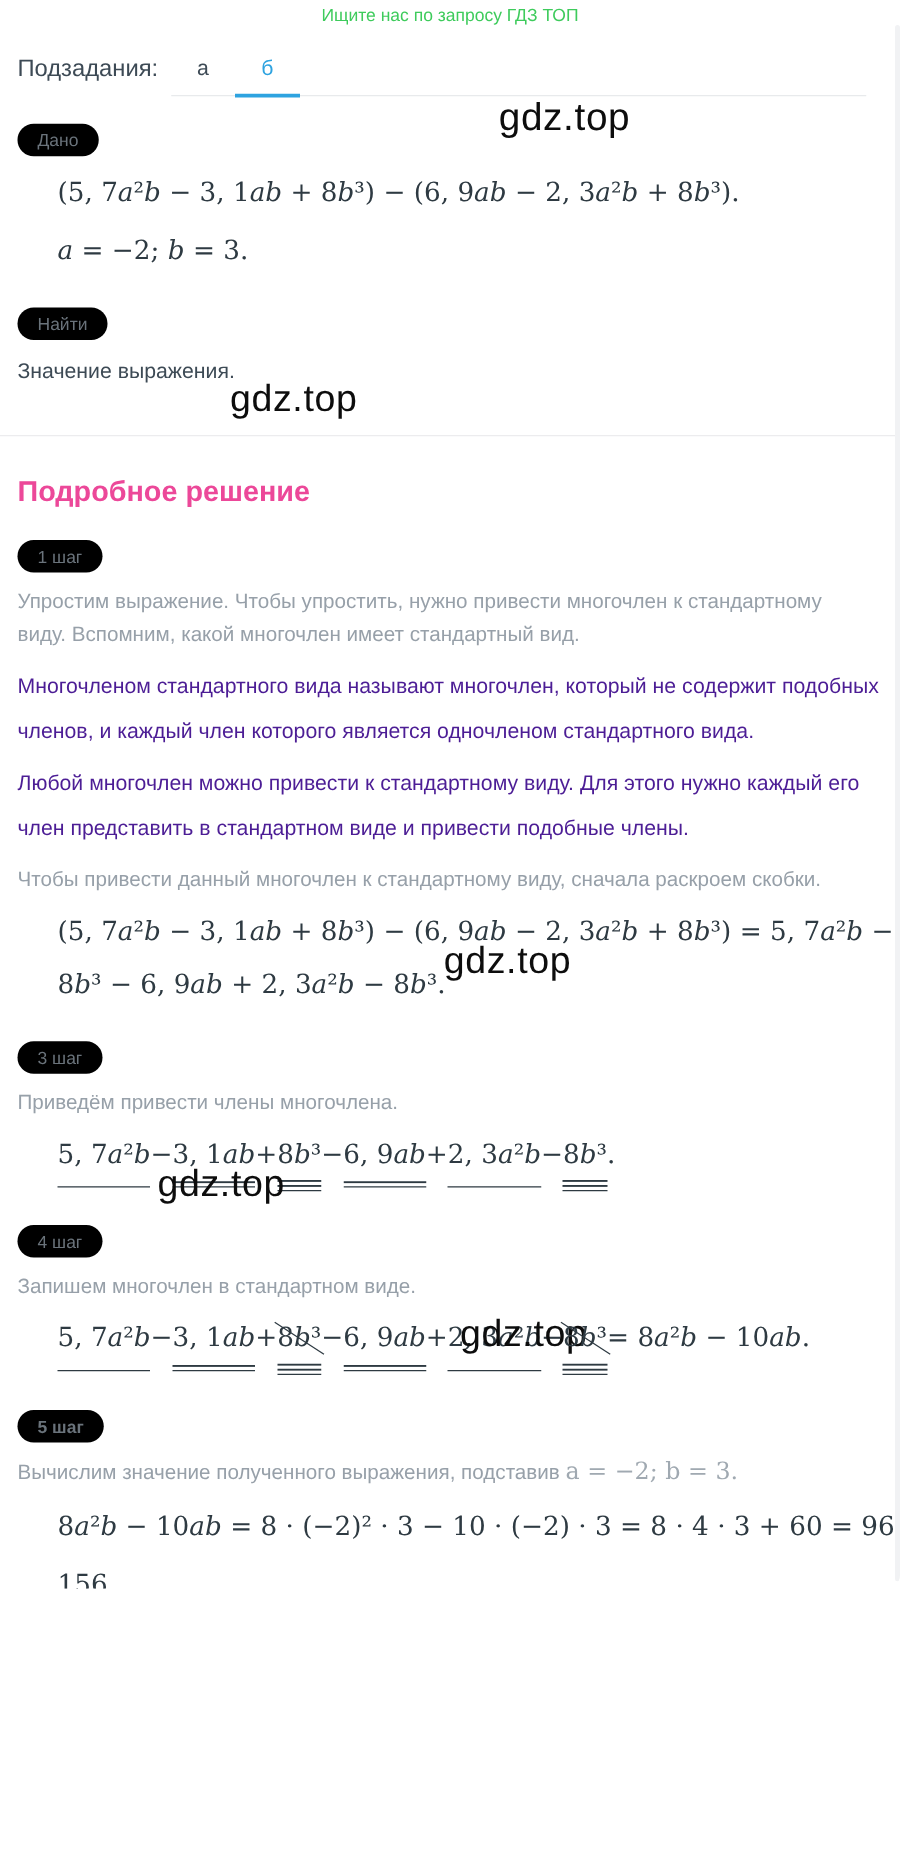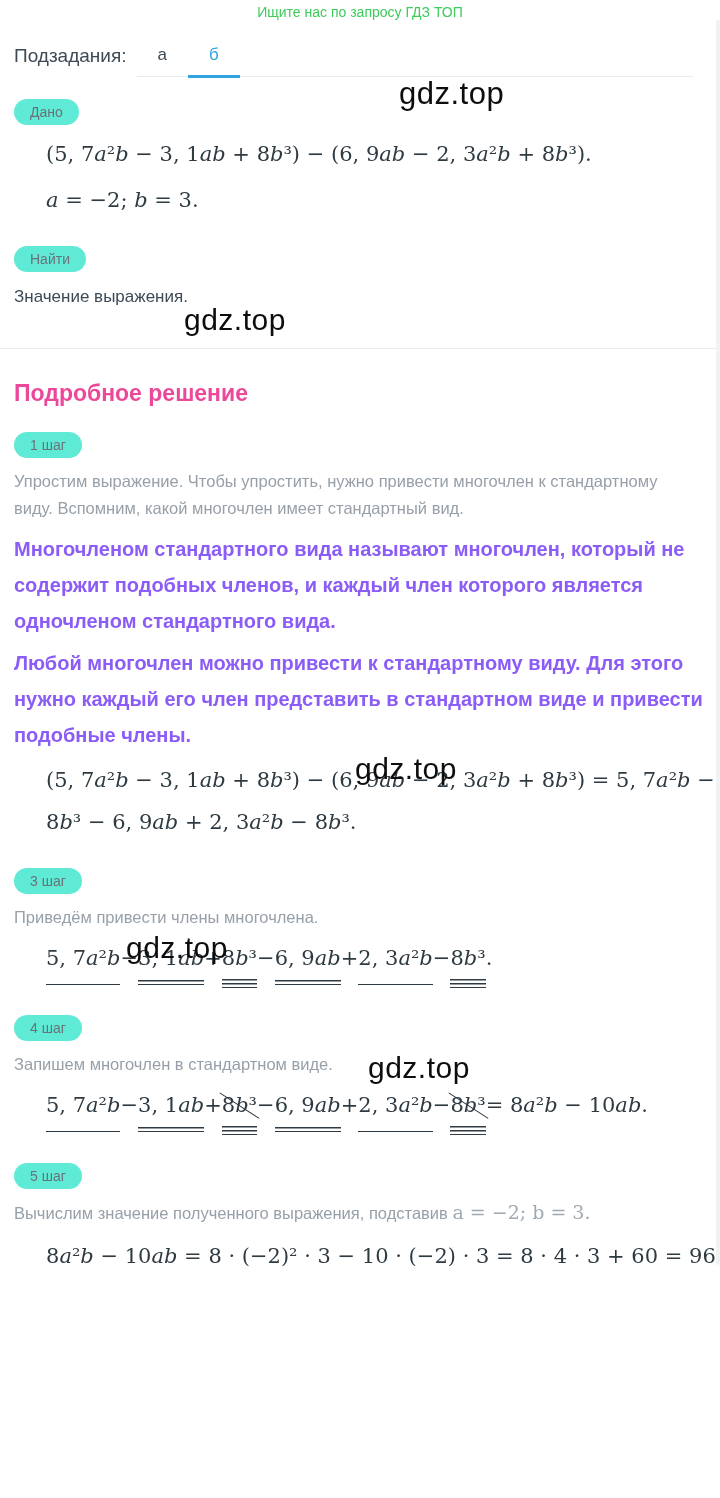--- a/index.html
+++ b/index.html
@@ -19,28 +19,28 @@
   .tab.active::after { content:""; position:absolute; left:0; right:0; bottom:-2px; height:3px; background:#2ea3e0; }
 
   .wm { position:absolute; font-size:30px; font-weight:500; color:#0d0d0d; letter-spacing:0.5px; }
   .wm1 { left:399px; top:76px; font-size:31px; }
   .wm2 { left:184px; top:303px; }
   .wm3 { left:355px; top:752px; }
   .wm4 { left:126px; top:931px; }
   .wm5 { left:368px; top:1051px; }
   .wm6 { left:159px; top:1367px; }
 
-  .badge { display:inline-block; margin:22px 0 0 14px; background:#5eead4; color:#6a737b;
+  .badge { display:inline-block; margin:22px 0 0 14px; background:#000000; color:#6a737b;
            font-size:14px; padding:5px 16px; border-radius:15px; }
   .badge.b-find { margin-top:25px; }
   .badge.b-s1 { margin-top:25px; }
   .badge.b-s2 { margin-top:21px; }
   .badge.b-s3 { margin-top:25px; }
   .badge.b-s4 { margin-top:27px; }
-  .badge.b-s5 { margin-top:28px; }
+  .badge.b-s5 { margin-top:28px;font-weight:bold; }
   .badge.b-answer { margin-top:23px; background:#7f1d1d; color:#2daf62; }
 
   .math { font-family:"DejaVu Serif",serif; font-size:21px; color:#2e3a42; margin:8px 0 0 14px; }
   .math i { font-style:italic; }
   .math-line { white-space:nowrap; line-height:42px;margin-left:32px; }
   .f-values { margin-top:4px; }
   .f-step { margin-top:6px; }
   .f-step5 .math-line { line-height:46px; }
 
   .seg { display:inline-block; }
@@ -54,21 +54,21 @@
   .strike { position:relative; }
   .strike::after { content:""; position:absolute; left:-16%; right:-16%; top:42%;
                    border-top:1.7px solid currentColor; transform:rotate(33deg); }
 
   .find-text { margin:15px 0 0 14px; font-size:17px; color:#3d4a55; }
   .divider { border:none; border-top:1px solid #ececee; margin:41px 0 0; }
   .sol-title { margin:31px 0 0 14px; font-size:23px; font-weight:bold; color:#ec4899; }
 
   .gray-text { margin:10px 40px 0 14px; font-size:16.5px; color:#97a0a9; line-height:27px; }
   .math-inline { font-family:"DejaVu Serif",serif; font-size:19px; color:#a0a9b1; }
-  .bold-p { margin:9px 12px 0 14px; font-size:20px; font-weight:bold; color:#8b5cf6; line-height:36px; }
+  .bold-p { margin:9px 12px 0 14px; font-size:17px; font-weight:normal; color:#4c1d95; line-height:36px; }
   .bold-p + .bold-p { margin-top:6px; }
 
   .answer-box { margin:7px 0 0 10px; width:700px; height:72px; background:#dcf7e7;
                 border-radius:16px; display:flex; align-items:center; }
   .answer-box .math { margin:0 0 0 18px; font-size:20px; }
 </style>
 </head>
 <body>
 
 <div class="page">
@@ -105,20 +105,21 @@
 
   <hr class="divider">
 
   <div class="sol-title">Подробное решение</div>
 
   <div><span class="badge b-s1">1 шаг</span></div>
   <div class="gray-text">Упростим выражение. Чтобы упростить, нужно привести многочлен к стандартному виду. Вспомним, какой многочлен имеет стандартный вид.</div>
   <div class="bold-p">Многочленом стандартного вида называют многочлен, который не содержит подобных членов, и каждый член которого является одночленом стандартного вида.</div>
   <div class="bold-p">Любой многочлен можно привести к стандартному виду. Для этого нужно каждый его член представить в стандартном виде и привести подобные члены.</div>
 
+  <div class="gray-text">Чтобы привести данный многочлен к стандартному виду, сначала раскроем скобки.</div>
   <div class="math f-step">
       <div class="math-line"><span class="seg">(5, 7<i>a</i>²<i>b</i> − 3, 1<i>a</i><i>b</i> + 8<i>b</i>³) − (6, 9<i>a</i><i>b</i> − 2, 3<i>a</i>²<i>b</i> + 8<i>b</i>³) = 5, 7<i>a</i>²<i>b</i> − 3, 1 +</span></div>
       <div class="math-line"><span class="seg">8<i>b</i>³ − 6, 9<i>a</i><i>b</i> + 2, 3<i>a</i>²<i>b</i> − 8<i>b</i>³.</span></div>
     </div>
 
   <div><span class="badge b-s3">3 шаг</span></div>
   <div class="gray-text">Приведём привести члены многочлена.</div>
   <div class="math f-step">
       <div class="math-line"><span class="seg u1">5, 7<i>a</i>²<i>b</i></span><span class="seg"> − </span><span class="seg u2">3, 1<i>a</i><i>b</i></span><span class="seg"> + </span><span class="seg u3">8<i>b</i>³</span><span class="seg"> − </span><span class="seg u2">6, 9<i>a</i><i>b</i></span><span class="seg"> + </span><span class="seg u1">2, 3<i>a</i>²<i>b</i></span><span class="seg"> − </span><span class="seg u3">8<i>b</i>³</span><span class="seg">.</span></div>
     </div>

